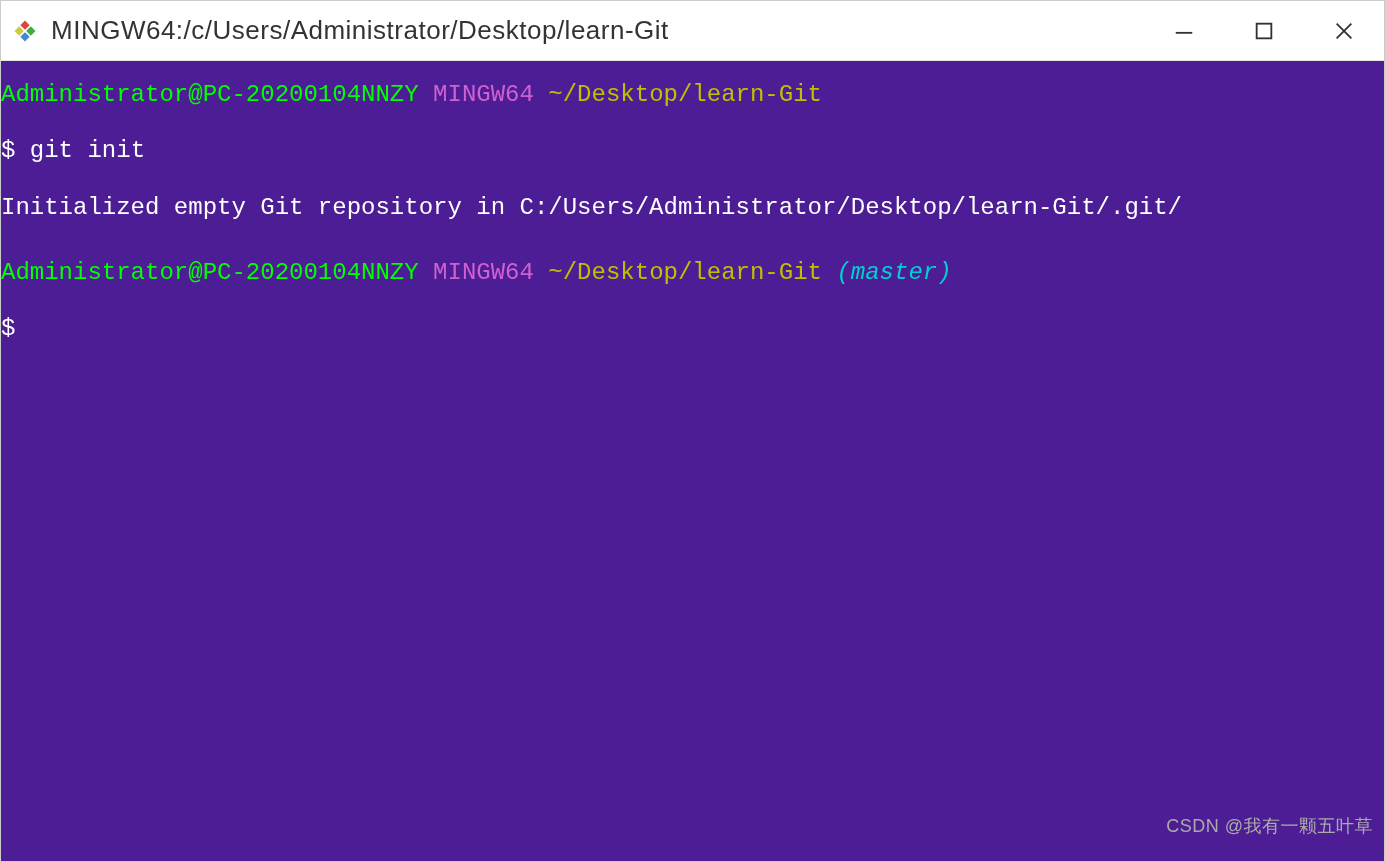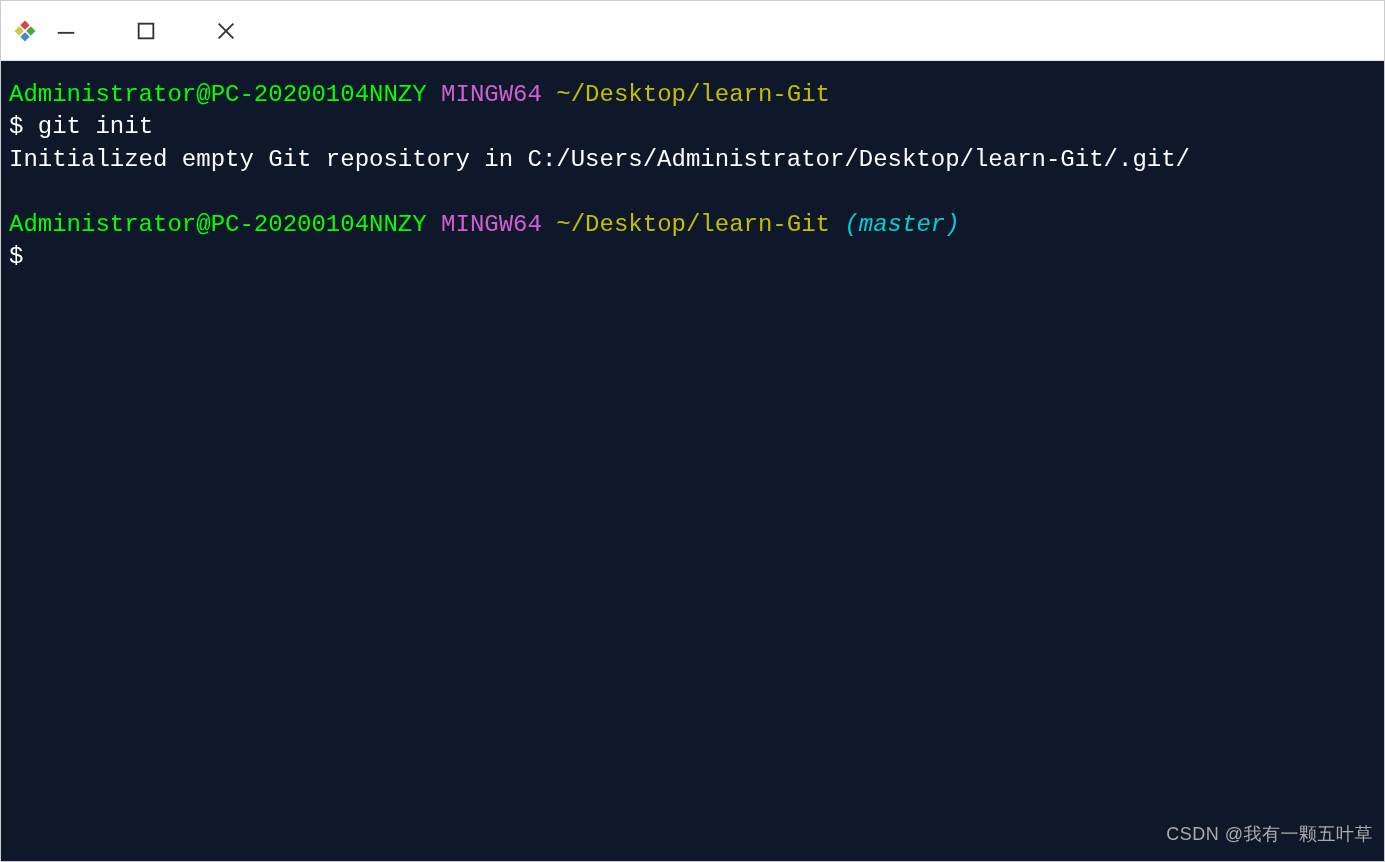--- a/index.html
+++ b/index.html
@@ -60,22 +60,22 @@
       justify-content: center;
       cursor: pointer;
       color: #333;
     }
     .win-btn svg {
       width: 22px;
       height: 22px;
     }
     .terminal {
       flex: 1;
-      background: #0f172a;
-      padding: 18px 0 0 8px;
+      background: #4c1d95;
+      padding: 18px 0 0 0;
       font-family: "Consolas", "Courier New", monospace;
       font-size: 24px;
       line-height: 1.35;
       color: #fff;
       overflow: hidden;
       white-space: pre-wrap;
       word-break: break-all;
     }
     .term-line {
       display: block;
@@ -88,24 +88,25 @@
     }
     .path {
       color: #c0c000;
     }
     .branch {
       color: #00d0d0;
       font-style: italic;
     }
     .white {
       color: #ffffff;
+      margin-top: 24px;
     }
     .watermark {
       position: absolute;
-      bottom: 16px;
+      bottom: 24px;
       right: 12px;
       color: #aaa;
       font-size: 18px;
       font-family: Arial, sans-serif;
       letter-spacing: 0.5px;
     }
   </style>
 </head>
 <body>
 
@@ -113,20 +114,21 @@
   <div class="titlebar">
     <div class="app-icon">
       <svg viewBox="0 0 24 24">
         <polygon points="12,2 22,12 12,22 2,12" fill="none"></polygon>
         <polygon points="12,3 16,7 12,11 8,7" fill="#d44"></polygon>
         <polygon points="17,8 21,12 17,16 13,12" fill="#4a4"></polygon>
         <polygon points="12,13 16,17 12,21 8,17" fill="#48c"></polygon>
         <polygon points="7,8 11,12 7,16 3,12" fill="#cc4"></polygon>
       </svg>
     </div>
+    <div class="window-title">MINGW64:/c/Users/Administrator/Desktop/learn-Git</div>
     <div class="window-controls">
       <div class="win-btn">
         <svg viewBox="0 0 24 24">
             <line x1="3" y1="14" x2="21" y2="14" stroke="#333" stroke-width="2"></line>
           </svg>
       </div>
       <div class="win-btn">
         <svg viewBox="0 0 24 24">
             <rect x="4" y="4" width="16" height="16" fill="none" stroke="#333" stroke-width="2"></rect>
           </svg>

